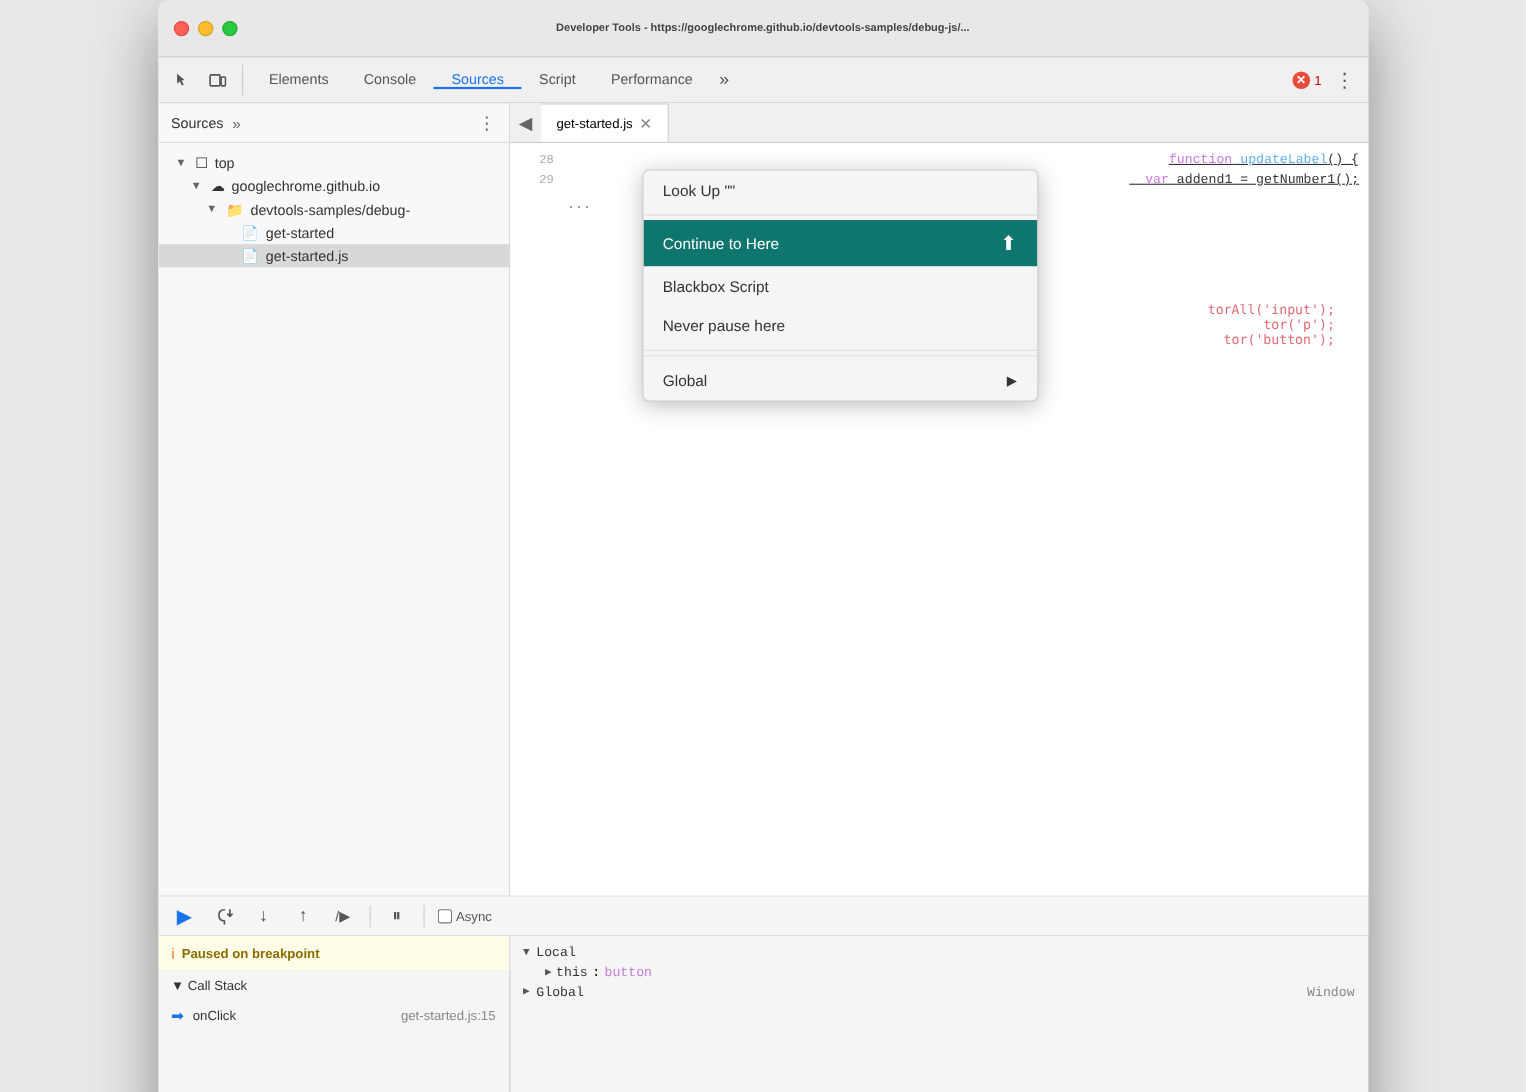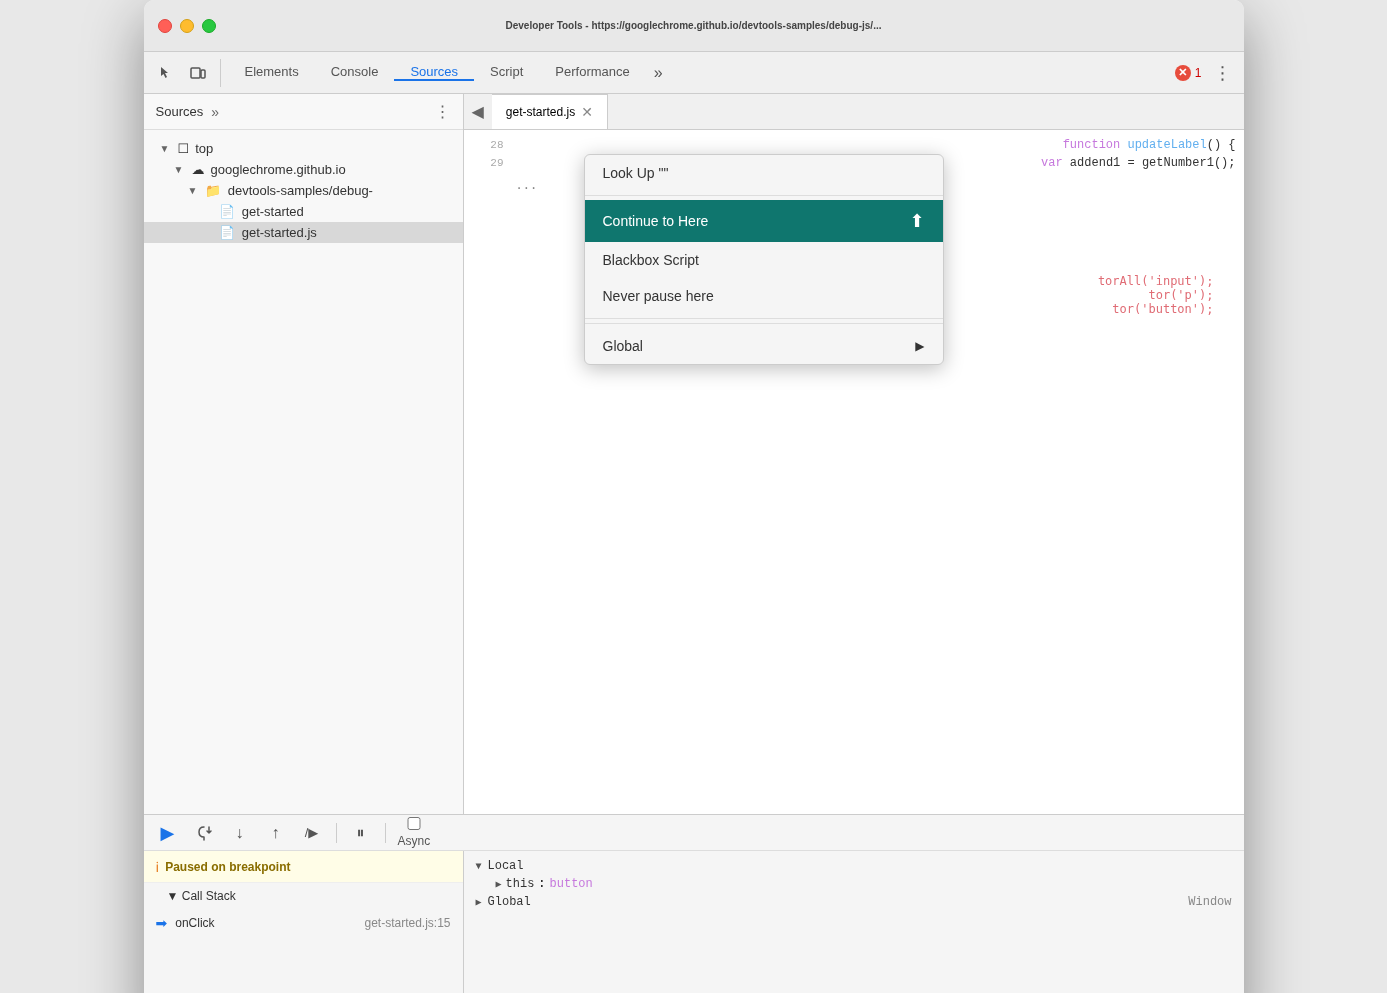--- a/index.html
+++ b/index.html
@@ -270,20 +270,21 @@
       width: 32px;
       color: #aaa;
       text-align: right;
       margin-right: 12px;
       font-size: 11px;
       flex-shrink: 0;
     }
     .line-content {
       color: #333;
       white-space: pre;
+      text-decoration: underline;
     }
     .kw { color: #c678dd; }
     .fn { color: #61afef; }
 
     
     .context-menu {
       position: absolute;
       top: 60px;
       left: 120px;
       width: 360px;
@@ -345,21 +346,20 @@
     .debug-separator {
       width: 1px;
       height: 20px;
       background: #ccc;
     }
     .async-checkbox {
       display: flex;
       gap: 4px;
       font-size: 12px;
       color: #555;
-      flex-direction: column;
     }
     .bottom-content {
       display: flex;
       flex: 1;
       overflow: hidden;
     }
     .left-bottom {
       width: 320px;
       border-right: 1px solid #ccc;
       display: flex;
@@ -373,21 +373,21 @@
       display: flex;
       align-items: center;
       gap: 6px;
       border-bottom: 1px solid #eee;
     }
     .paused-icon {
       color: #e67e22;
       font-size: 14px;
     }
     .call-stack-header {
-      padding: 6px 23px;
+      padding: 6px 12px;
       font-size: 12px;
       color: #333;
       display: flex;
       align-items: center;
       gap: 6px;
     }
     .call-stack-item {
       display: flex;
       align-items: center;
       padding: 6px 12px;

